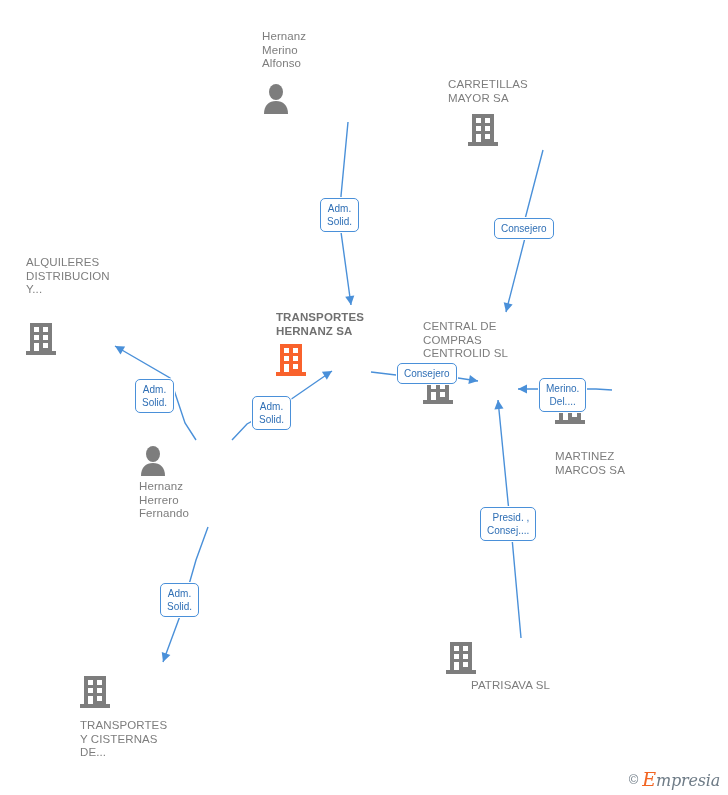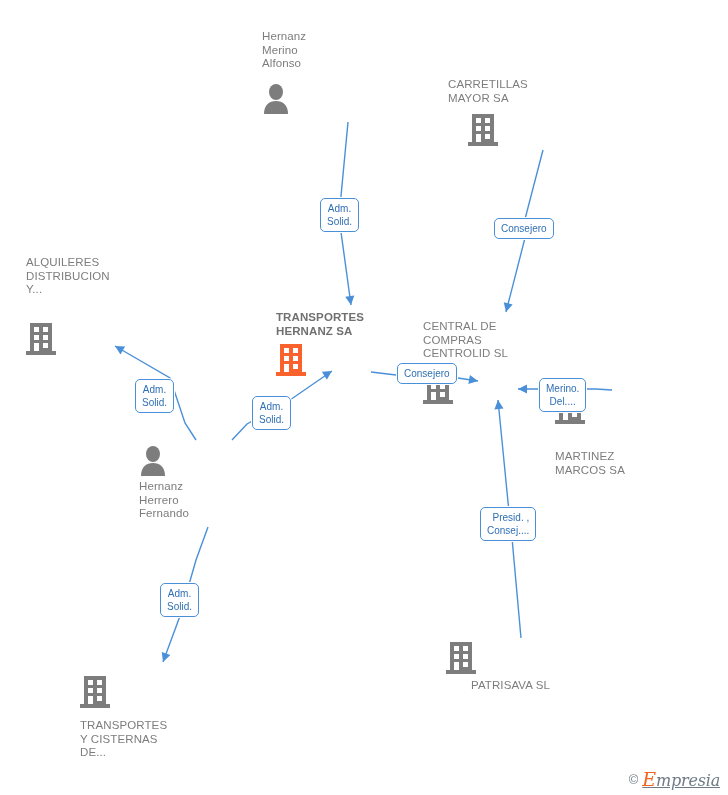--- a/index.html
+++ b/index.html
@@ -77,21 +77,20 @@
   #watermark .copy {
     color: #6e7b86;
     font-size: 13px;
   }
   #watermark .brand {
     color: #6e7b86;
     font-family: "DejaVu Serif", serif;
     font-style: italic;
     font-size: 16px;
     letter-spacing: -0.2px;
-    text-decoration: underline;
   }
   #watermark .brand .cap {
     color: #f26522;
     font-size: 19px;
   }
 </style>
 </head>
 <body>
 
 <div id="graph">

